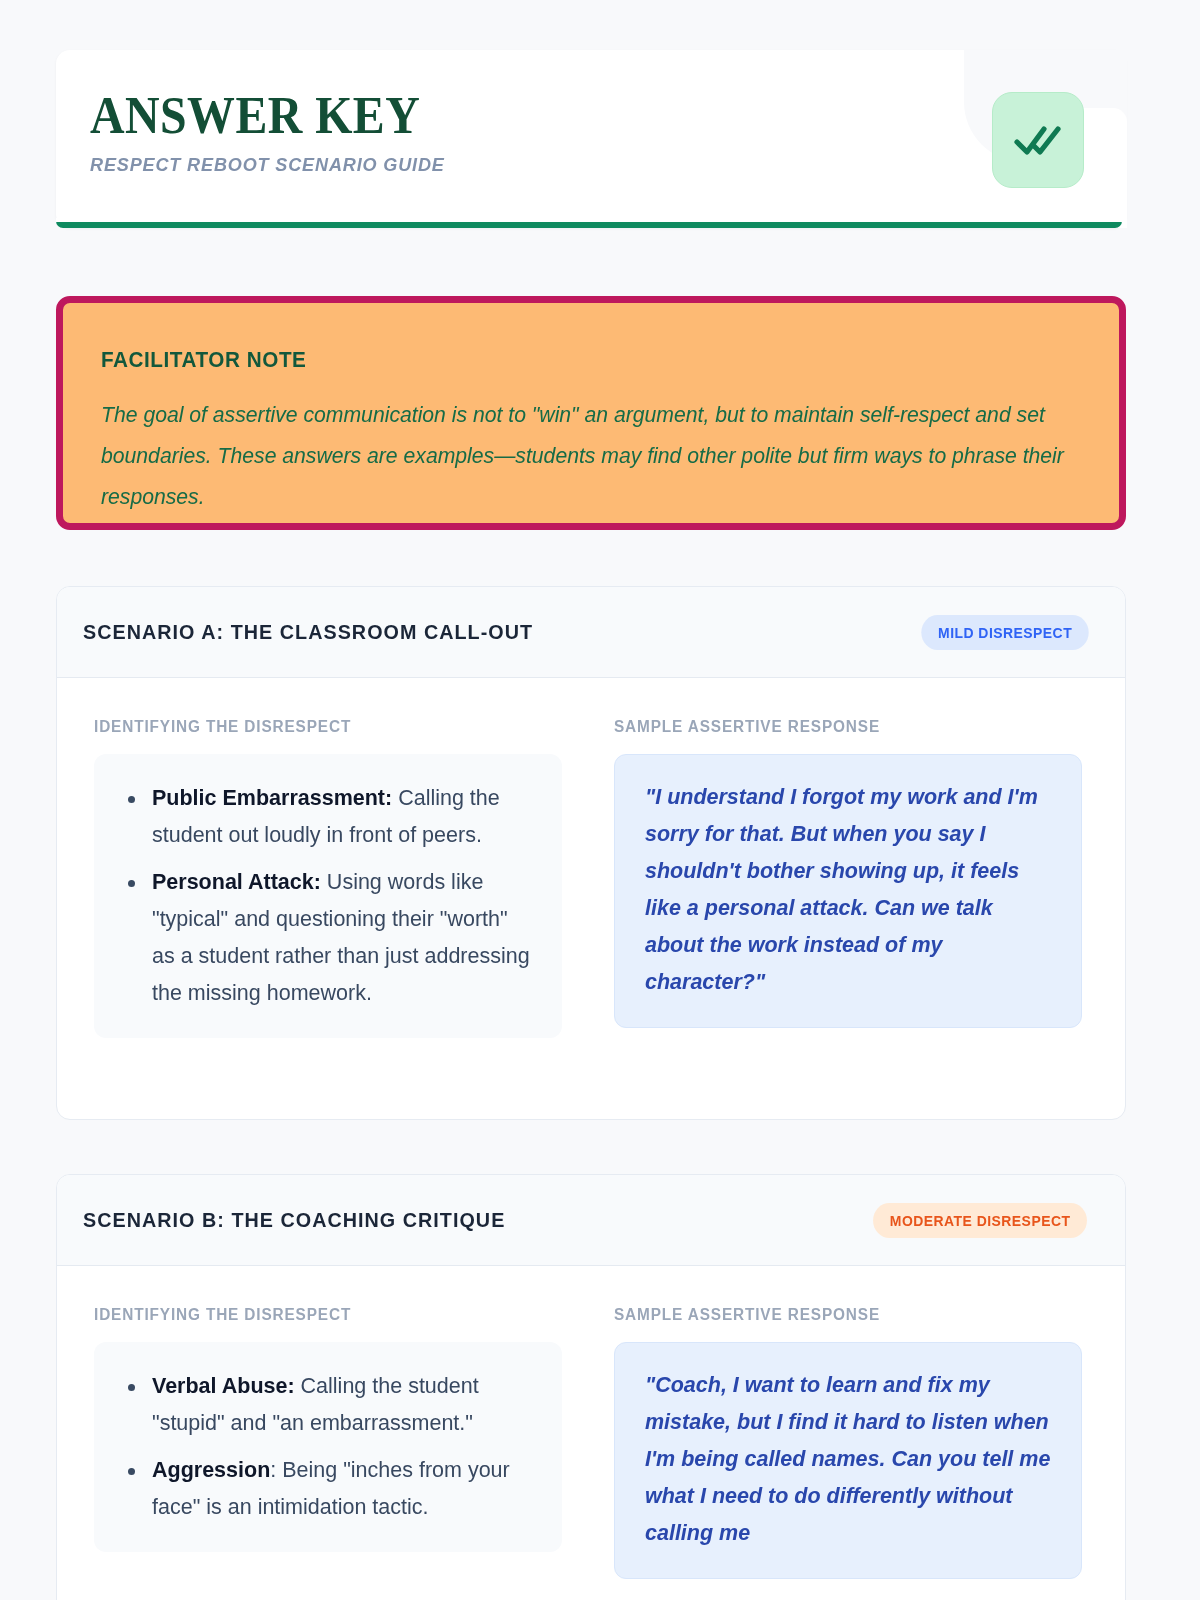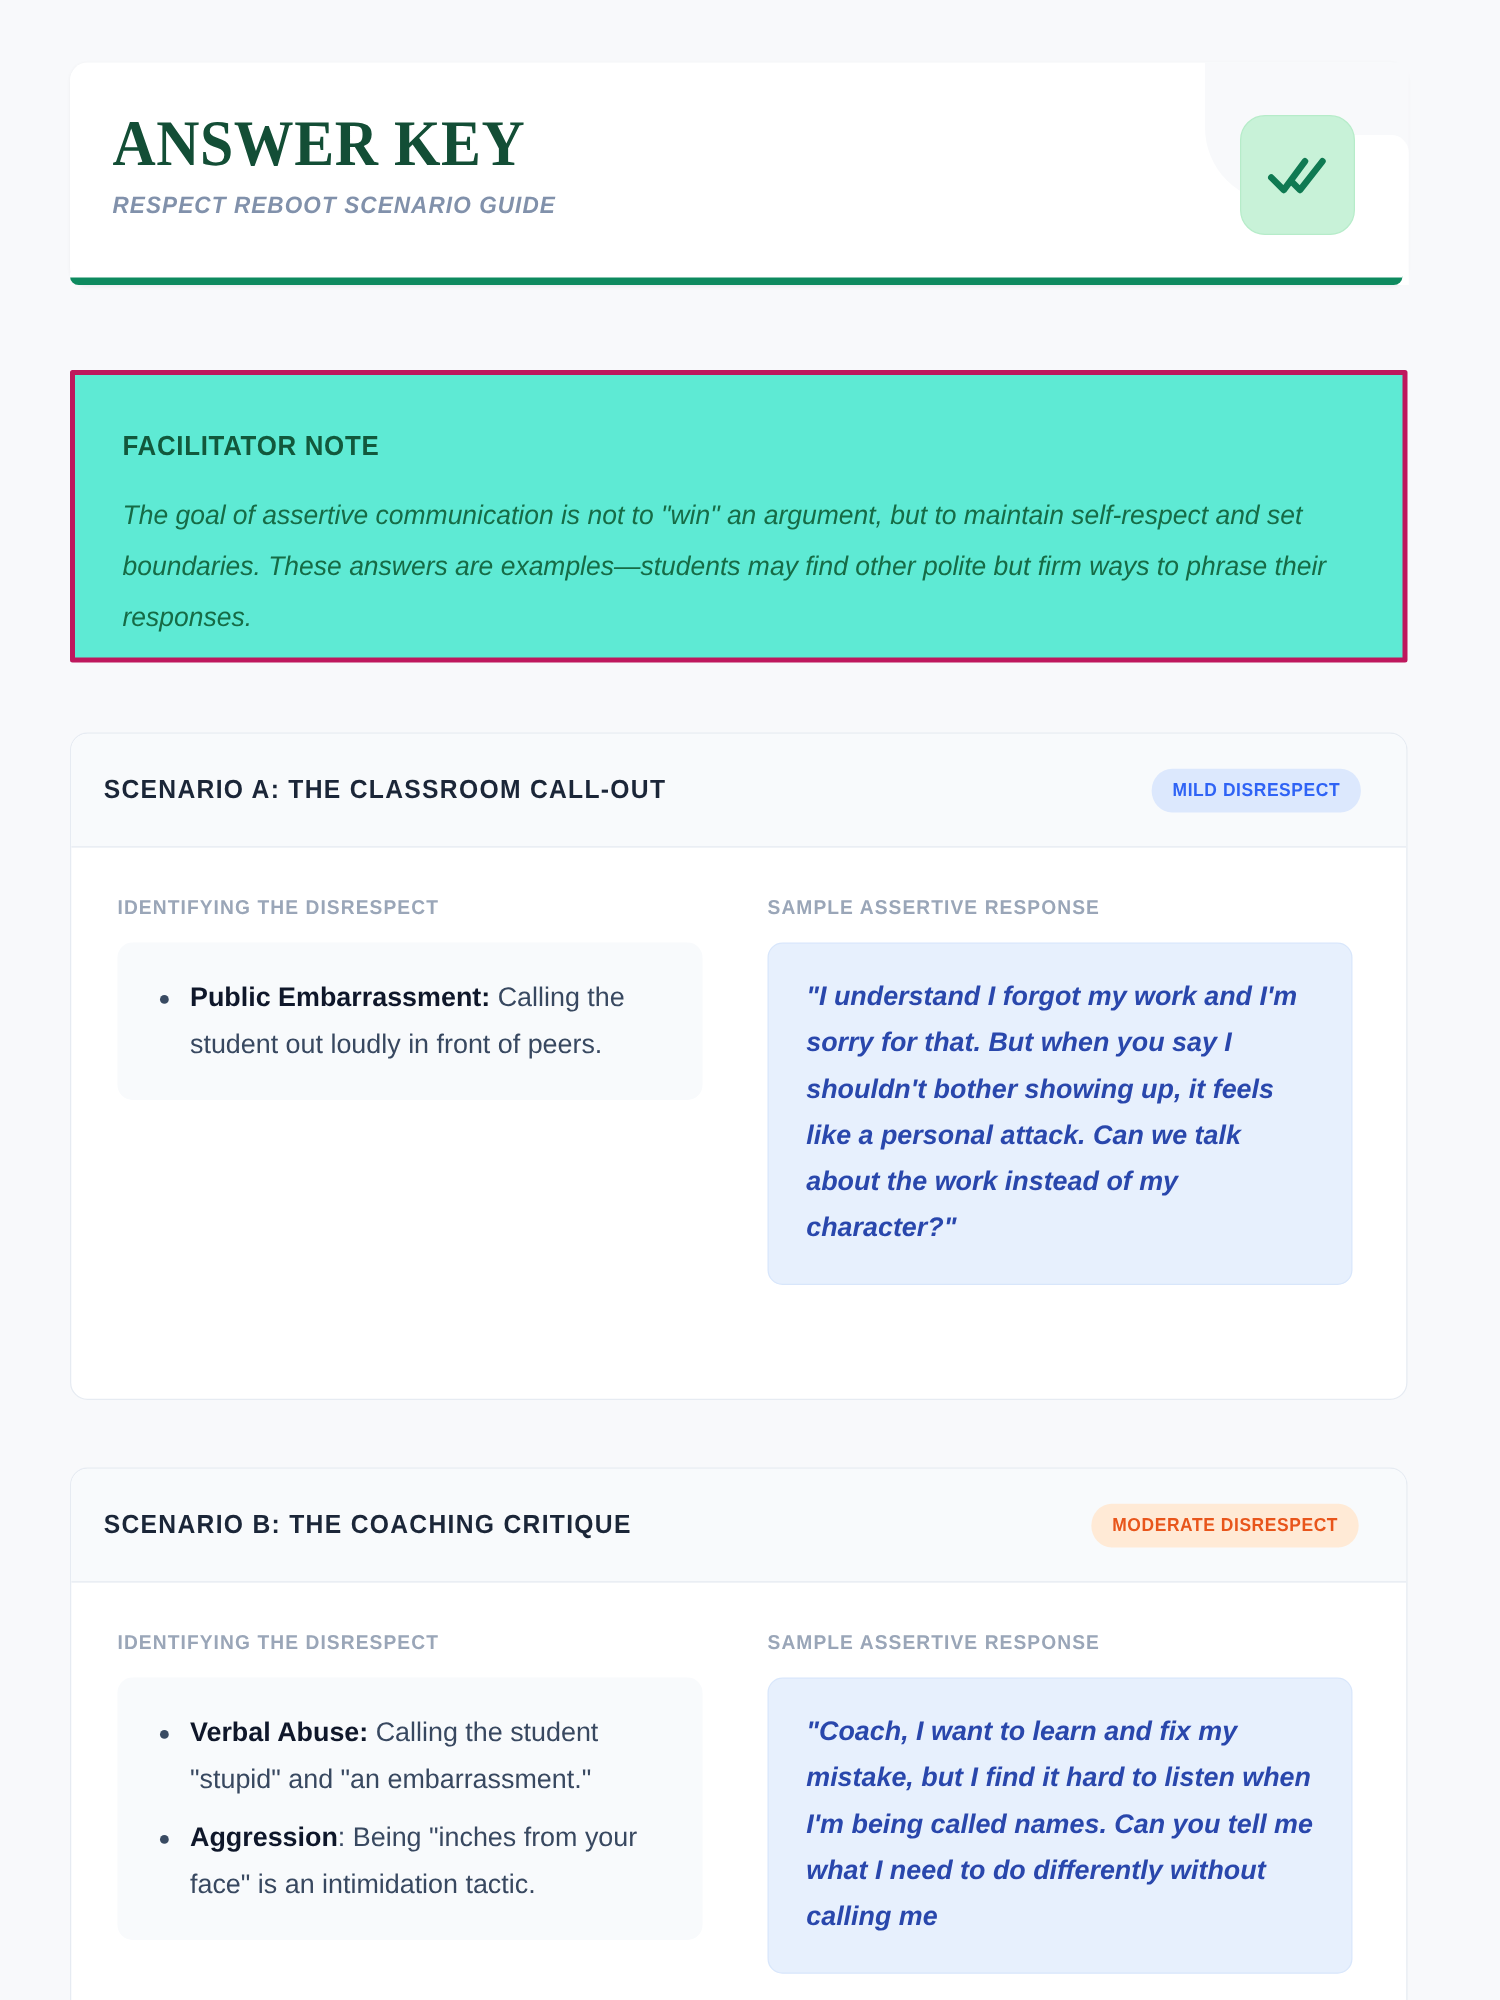--- a/index.html
+++ b/index.html
@@ -110,23 +110,23 @@
     justify-content: center;
   }
 
   
   .note-card {
     position: absolute;
     left: 56px;
     top: 296px;
     width: 1070px;
     height: 234px;
-    background: #5eead4;
-    border: 4px solid #be185d;
-    border-radius: 2px;
+    background: #fdba74;
+    border: 7px solid #be185d;
+    border-radius: 14px;
     padding: 44px 40px 0 38px;
   }
   .note-title {
     font-size: 22px;
     font-weight: bold;
     letter-spacing: 0.6px;
     color: #12583c;
     transform: scaleX(0.94);
     transform-origin: left center;
   }
@@ -272,20 +272,23 @@
       <div class="scenario-title">SCENARIO A: THE CLASSROOM CALL-OUT</div>
       <div class="badge badge-mild">MILD DISRESPECT</div>
     </div>
     <div class="scenario-body">
       <div class="col">
         <div class="col-label">IDENTIFYING THE DISRESPECT</div>
         <div class="bullet-box">
           <ul>
             <li>
               <b>Public Embarrassment:</b><span> Calling the student out loudly in front of peers.</span>
+            </li>
+            <li>
+              <b>Personal Attack:</b><span> Using words like "typical" and questioning their "worth" as a student rather than just addressing the missing homework.</span>
             </li>
           </ul>
         </div>
       </div>
       <div class="col">
         <div class="col-label">SAMPLE ASSERTIVE RESPONSE</div>
         <div class="quote-box">
           <div class="quote-text">"I understand I forgot my work and I'm sorry for that. But when you say I shouldn't bother showing up, it feels like a personal attack. Can we talk about the work instead of my character?"</div>
         </div>
       </div>

